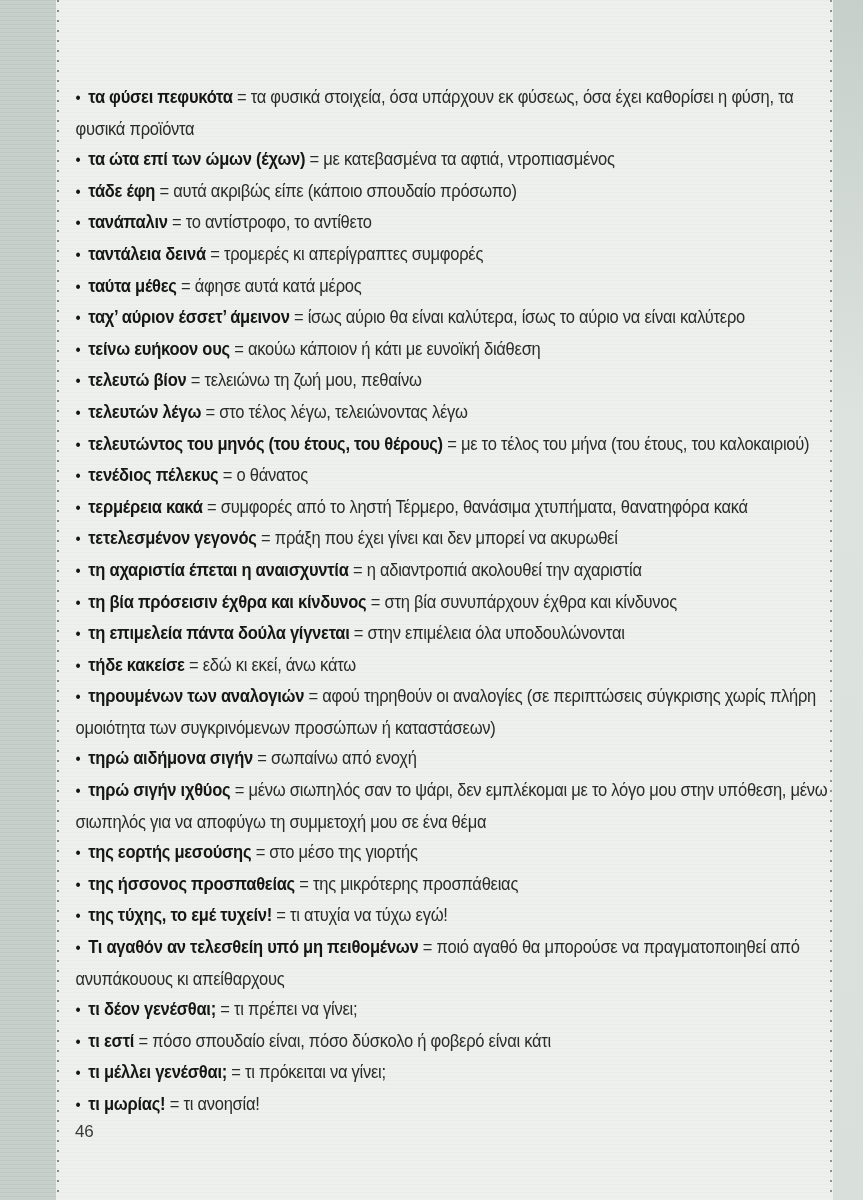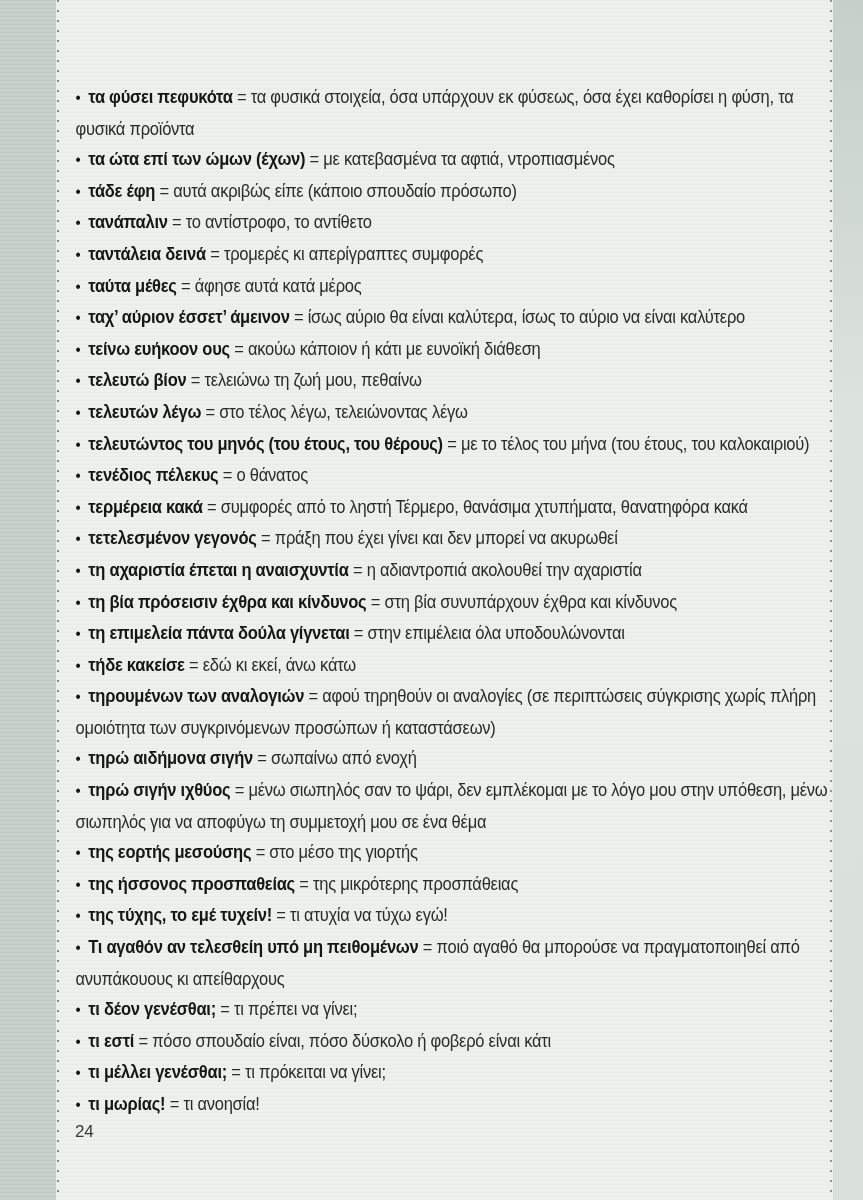--- a/index.html
+++ b/index.html
@@ -80,13 +80,13 @@
       <li><span class="bullet">•</span><span class="term">της ήσσονος προσπαθείας</span><span class="eq"> = </span><span class="def">της μικρότερης προσπάθειας</span></li>
       <li><span class="bullet">•</span><span class="term">της τύχης, το εμέ τυχείν!</span><span class="eq"> = </span><span class="def">τι ατυχία να τύχω εγώ!</span></li>
       <li><span class="bullet">•</span><span class="term">Τι αγαθόν αν τελεσθείη υπό μη πειθομένων</span><span class="eq"> = </span><span class="def">ποιό αγαθό θα μπορούσε να πραγματοποιηθεί από ανυπάκουους κι απείθαρχους</span></li>
       <li><span class="bullet">•</span><span class="term">τι δέον γενέσθαι;</span><span class="eq"> = </span><span class="def">τι πρέπει να γίνει;</span></li>
       <li><span class="bullet">•</span><span class="term">τι εστί</span><span class="eq"> = </span><span class="def">πόσο σπουδαίο είναι, πόσο δύσκολο ή φοβερό είναι κάτι</span></li>
       <li><span class="bullet">•</span><span class="term">τι μέλλει γενέσθαι;</span><span class="eq"> = </span><span class="def">τι πρόκειται να γίνει;</span></li>
       <li><span class="bullet">•</span><span class="term">τι μωρίας!</span><span class="eq"> = </span><span class="def">τι ανοησία!</span></li>
     </ul>
 </div>
 
-<div class="page-number">24</div>
+<div class="page-number">46</div>
 
 </body></html>

